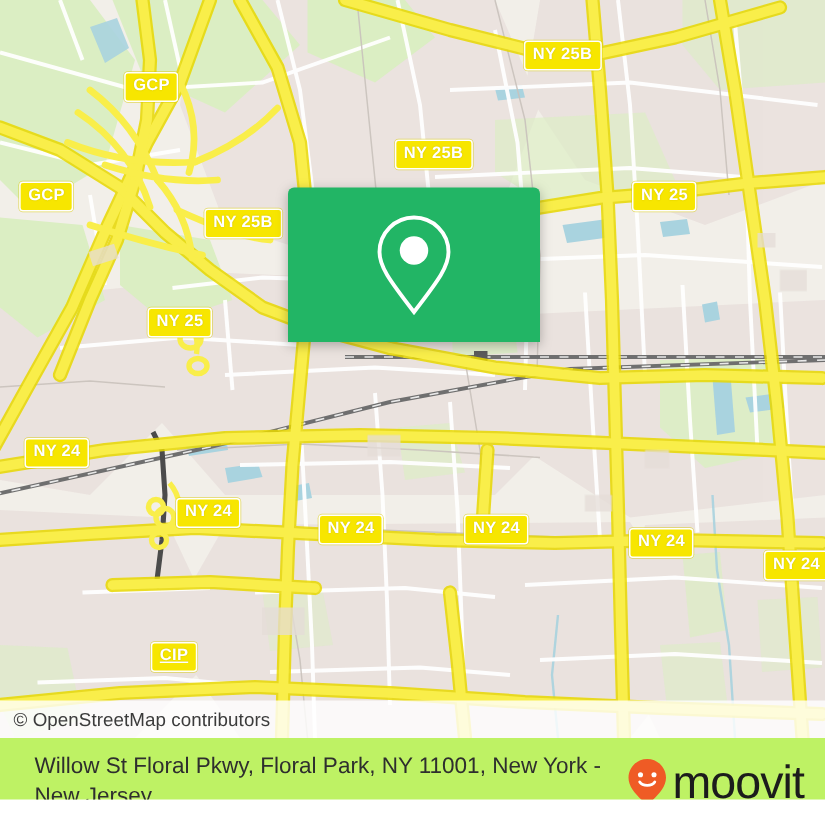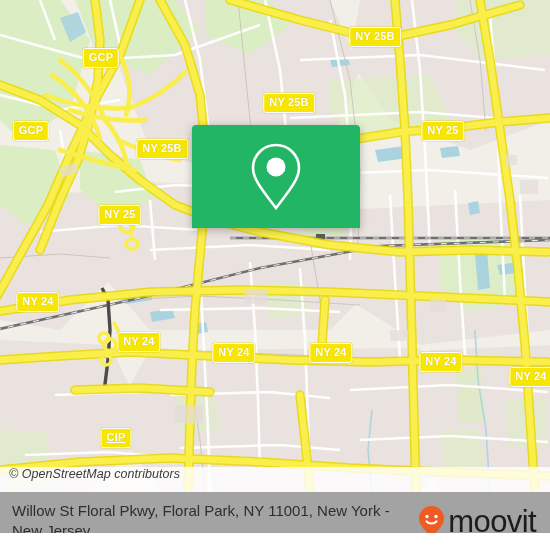--- a/index.html
+++ b/index.html
@@ -32,23 +32,23 @@
 
   
   .attrib-bar {
     position: absolute;
     left: 0;
     top: 467px;
     width: 550px;
     height: 25px;
     background: rgba(255,255,255,0.80);
     display: flex;
+    align-items: center;
     box-sizing: border-box;
     padding-left: 9px;
-    font-style: italic;
   }
   .attrib-text {
     font-size: 12.5px;
     color: #3b3b3b;
     letter-spacing: 0.05px;
     white-space: nowrap;
   }
 
   
   .callout {
@@ -92,25 +92,25 @@
     border-top: 11px solid #ffffff;
   }
 
   
   .footer {
     position: absolute;
     left: 0;
     top: 492px;
     width: 550px;
     height: 58px;
-    background: #a3a3a3;
+    background: #bef264;
     display: flex;
     align-items: center;
     box-sizing: border-box;
-    padding: 0 14px 0 12px;
+    padding: 0 14px 0 23px;
     justify-content: space-between;
   }
   .footer-addr {
     flex: 1 1 auto;
     font-size: 15px;
     line-height: 20px;
     color: #2e2e2e;
     padding-right: 10px;
     max-width: 400px;
   }

